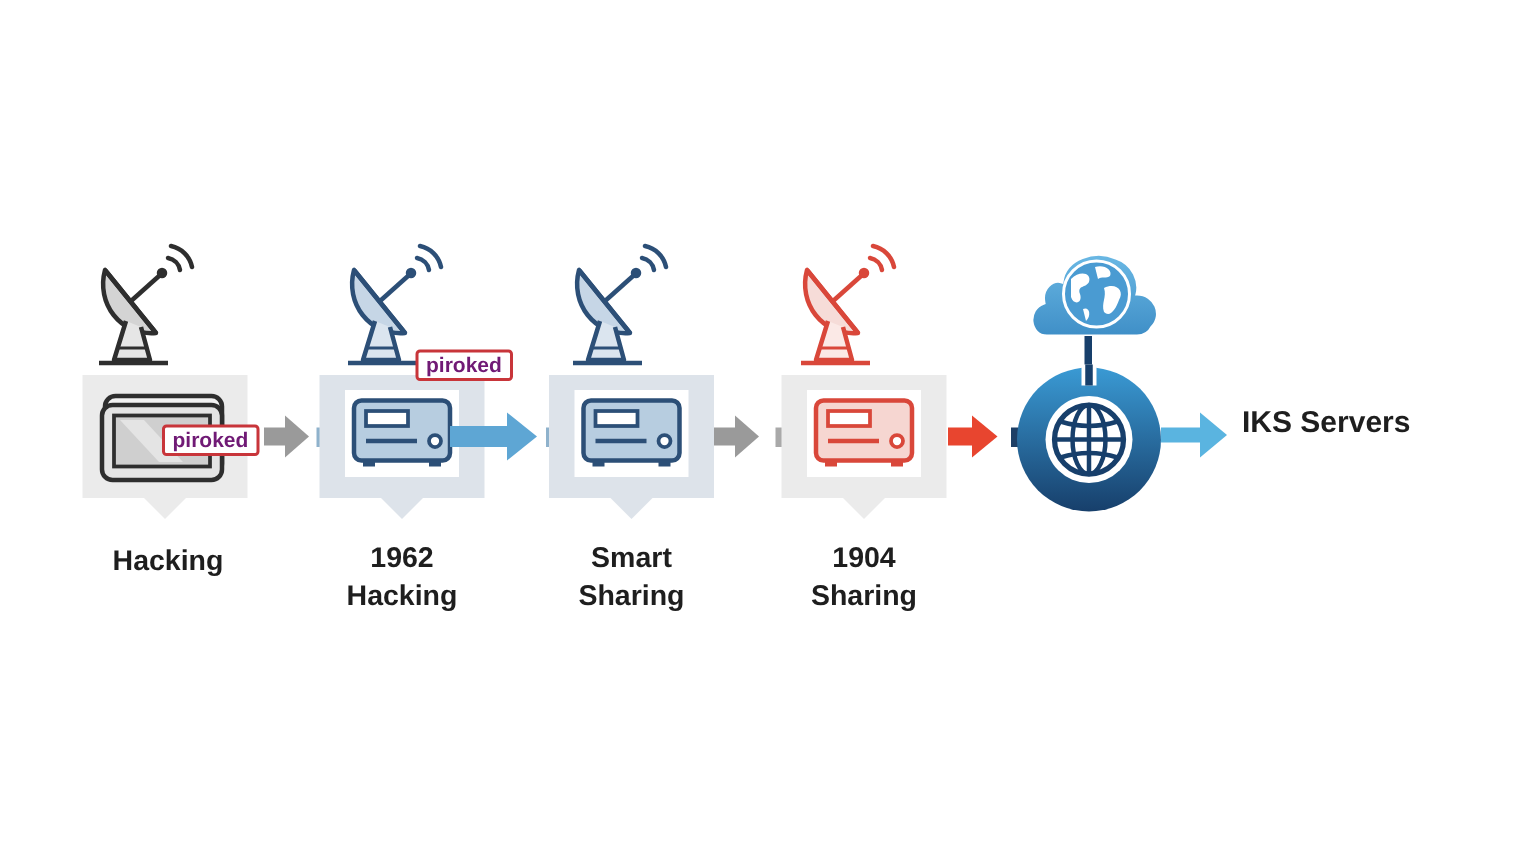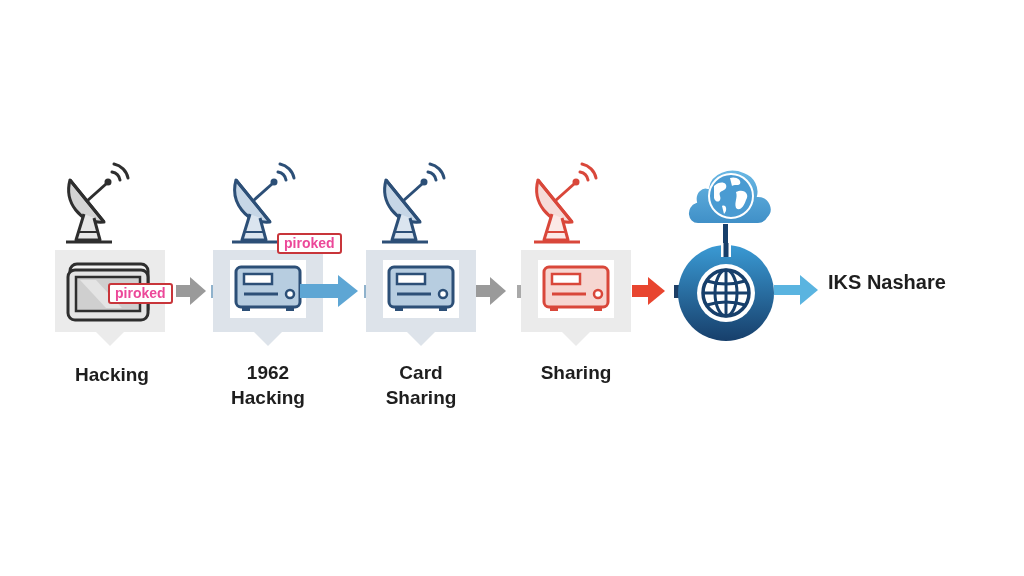--- a/index.html
+++ b/index.html
@@ -25,21 +25,21 @@
     .label {
       position: absolute; width: 140px; text-align: center;
       font-size: 19px; font-weight: bold; color: #1e1e1e; line-height: 25px;
     }
     .end-label {
       position: absolute; font-size: 20px; font-weight: bold; color: #1e1e1e; line-height: 28px;
       white-space: nowrap;
     }
     .tag {
       position: absolute; background: #ffffff; border: 2px solid #c8353a;
-      color: #ec4899; font-size: 14px; font-weight: bold; line-height: 17px;
+      color: #701a75; font-size: 14px; font-weight: bold; line-height: 17px;
       padding: 0 5px; border-radius: 3px;
     }
     .connector-tick { position: absolute; width: 5px; height: 13px; }
     svg { overflow: visible; }
   </style>
 </head>
 <body>
 
 <div>
 
@@ -131,21 +131,21 @@
   </div>
   <svg class="abs" style="left:387px;top:265px" width="68" height="50" viewBox="0 0 68 50">
     <rect x="2" y="2" width="64" height="40" rx="5" fill="#b7cde0" stroke="#2c4f77" stroke-width="3"></rect>
     <rect x="10" y="9" width="28" height="10" fill="#ffffff" stroke="#2c4f77" stroke-width="2.5"></rect>
     <line x1="10" y1="29" x2="44" y2="29" stroke="#2c4f77" stroke-width="3"></line>
     <circle cx="56" cy="29" r="4" fill="#ffffff" stroke="#2c4f77" stroke-width="2.5"></circle>
     <rect x="8" y="42" width="8" height="4" fill="#2c4f77"></rect>
     <rect x="52" y="42" width="8" height="4" fill="#2c4f77"></rect>
   </svg>
   <div class="label" style="left:351px;top:360px">
-    <div>Card</div>
+    <div>Smart</div>
     <div>Sharing</div>
   </div>
 </div>
 
 <svg class="abs" style="left:476px;top:276px" width="36" height="30" viewBox="0 0 36 30">
   <rect x="0" y="9" width="16" height="12" fill="#9a9a9a"></rect>
   <polygon points="14,1 30,15 14,29" fill="#9a9a9a"></polygon>
 </svg>
 <div class="connector-tick" style="left:517px;top:285px;background:#a9a9a9"></div>
 
@@ -167,20 +167,21 @@
   </div>
   <svg class="abs" style="left:542px;top:265px" width="68" height="50" viewBox="0 0 68 50">
     <rect x="2" y="2" width="64" height="40" rx="5" fill="#f6d6d1" stroke="#d9473a" stroke-width="3"></rect>
     <rect x="10" y="9" width="28" height="10" fill="#ffffff" stroke="#d9473a" stroke-width="2.5"></rect>
     <line x1="10" y1="29" x2="44" y2="29" stroke="#d9473a" stroke-width="3"></line>
     <circle cx="56" cy="29" r="4" fill="#ffffff" stroke="#d9473a" stroke-width="2.5"></circle>
     <rect x="8" y="42" width="8" height="4" fill="#d9473a"></rect>
     <rect x="52" y="42" width="8" height="4" fill="#d9473a"></rect>
   </svg>
   <div class="label" style="left:506px;top:360px">
+    <div>1904</div>
     <div>Sharing</div>
   </div>
 </div>
 
 <svg class="abs" style="left:632px;top:276px" width="36" height="30" viewBox="0 0 36 30">
   <rect x="0" y="9" width="18" height="12" fill="#e8452f"></rect>
   <polygon points="16,1 33,15 16,29" fill="#e8452f"></polygon>
 </svg>
 <div class="connector-tick" style="left:674px;top:285px;background:#1d3f66"></div>
 
@@ -222,14 +223,14 @@
     <path d="M31 62 Q 50 56 69 62" fill="none" stroke="#173f6b" stroke-width="3"></path>
   </svg>
 </div>
 
 <svg class="abs" style="left:774px;top:274px" width="48" height="32" viewBox="0 0 48 32">
   <rect x="0" y="11" width="28" height="10" fill="#5ab4e0"></rect>
   <polygon points="26,1 44,16 26,31" fill="#5ab4e0"></polygon>
 </svg>
 
 <div class="end-label" style="left:828px;top:268px">
-  <div>IKS Nashare</div>
+  <div>IKS Servers</div>
 </div>
 
 </body></html>

